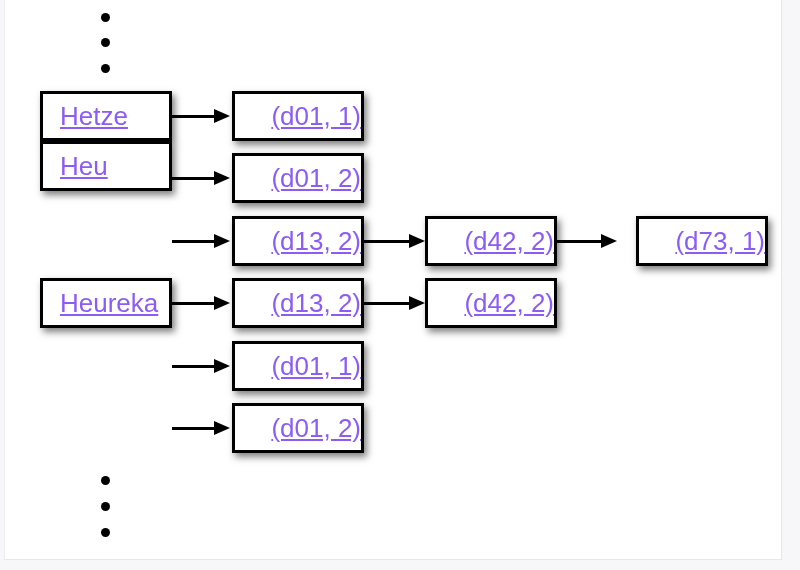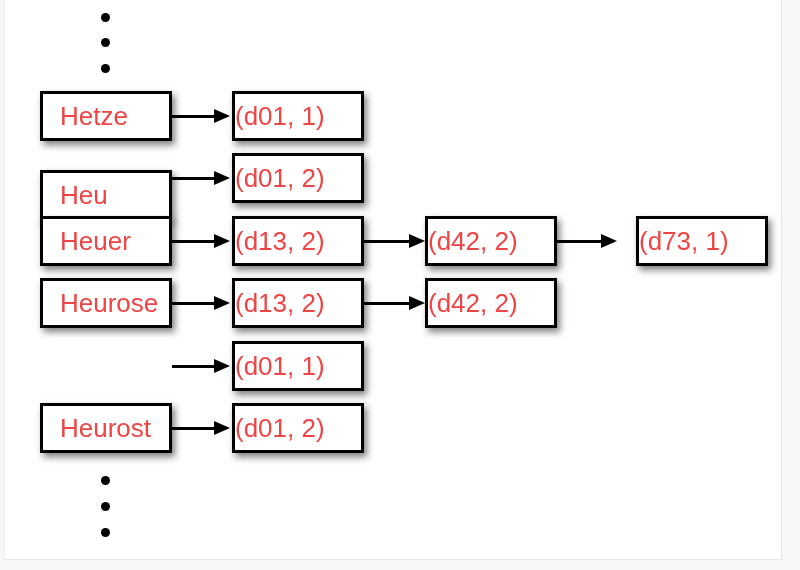--- a/index.html
+++ b/index.html
@@ -17,25 +17,26 @@
     border-right:1px solid #e7e7e9;
     border-bottom:1px solid #e7e7e9;
     box-sizing:border-box;
   }
   .box{
     position:absolute;width:132px;height:50px;
     background:#ffffff;border:3px solid #000000;
     box-sizing:border-box;
     box-shadow:3px 4px 7px rgba(0,0,0,0.50);
     display:flex;align-items:center;
-    font-size:26px;color:#ef4444;
+    font-size:26px;color:#8b5cf6;
     white-space:nowrap;
+    text-decoration:underline;
   }
   .box.term{justify-content:flex-start;padding-left:17px;}
-  .box.posting{justify-content:flex-start;}
+  .box.posting{justify-content:flex-end;}
   .arrow{
     position:absolute;height:2.5px;background:#000000;
   }
   .arrow::after{
     content:"";position:absolute;right:-16px;top:50%;
     transform:translateY(-50%);
     width:0;height:0;
     border-left:16px solid #000000;
     border-top:7px solid transparent;
     border-bottom:7px solid transparent;
@@ -66,64 +67,58 @@
   </div>
 
   <div class="box term" style="left:40px;top:91px">
     <span>Hetze</span>
   </div>
   <div class="arrow" style="left:172px;top:115px;width:42px"></div>
   <div class="box posting" style="left:232px;top:91px">
     <span>(d01, 1)</span>
   </div>
 
-  <div class="box term" style="left:40px;top:170px">
+  <div class="box term" style="left:40px;top:141px">
     <span>Heu</span>
   </div>
   <div class="arrow" style="left:172px;top:177px;width:42px"></div>
   <div class="box posting" style="left:232px;top:153px">
     <span>(d01, 2)</span>
   </div>
 
-  <div class="box term" style="left:40px;top:216px">
-    <span>Heuer</span>
-  </div>
   <div class="arrow" style="left:172px;top:240px;width:42px"></div>
   <div class="box posting" style="left:232px;top:216px">
     <span>(d13, 2)</span>
   </div>
   <div class="arrow" style="left:364px;top:240px;width:45px"></div>
   <div class="box posting" style="left:425px;top:216px">
     <span>(d42, 2)</span>
   </div>
   <div class="arrow" style="left:557px;top:240px;width:44px"></div>
   <div class="box posting" style="left:636px;top:216px">
     <span>(d73, 1)</span>
   </div>
 
   <div class="box term" style="left:40px;top:278px">
-    <span>Heurose</span>
+    <span>Heureka</span>
   </div>
   <div class="arrow" style="left:172px;top:302px;width:42px"></div>
   <div class="box posting" style="left:232px;top:278px">
     <span>(d13, 2)</span>
   </div>
   <div class="arrow" style="left:364px;top:302px;width:45px"></div>
   <div class="box posting" style="left:425px;top:278px">
     <span>(d42, 2)</span>
   </div>
 
   <div class="arrow" style="left:172px;top:365px;width:42px"></div>
   <div class="box posting" style="left:232px;top:341px">
     <span>(d01, 1)</span>
   </div>
 
-  <div class="box term" style="left:40px;top:403px">
-    <span>Heurost</span>
-  </div>
   <div class="arrow" style="left:172px;top:427px;width:42px"></div>
   <div class="box posting" style="left:232px;top:403px">
     <span>(d01, 2)</span>
   </div>
 
   <div class="dots bottom">
     <i></i>
     <i></i>
     <i></i>
   </div>

